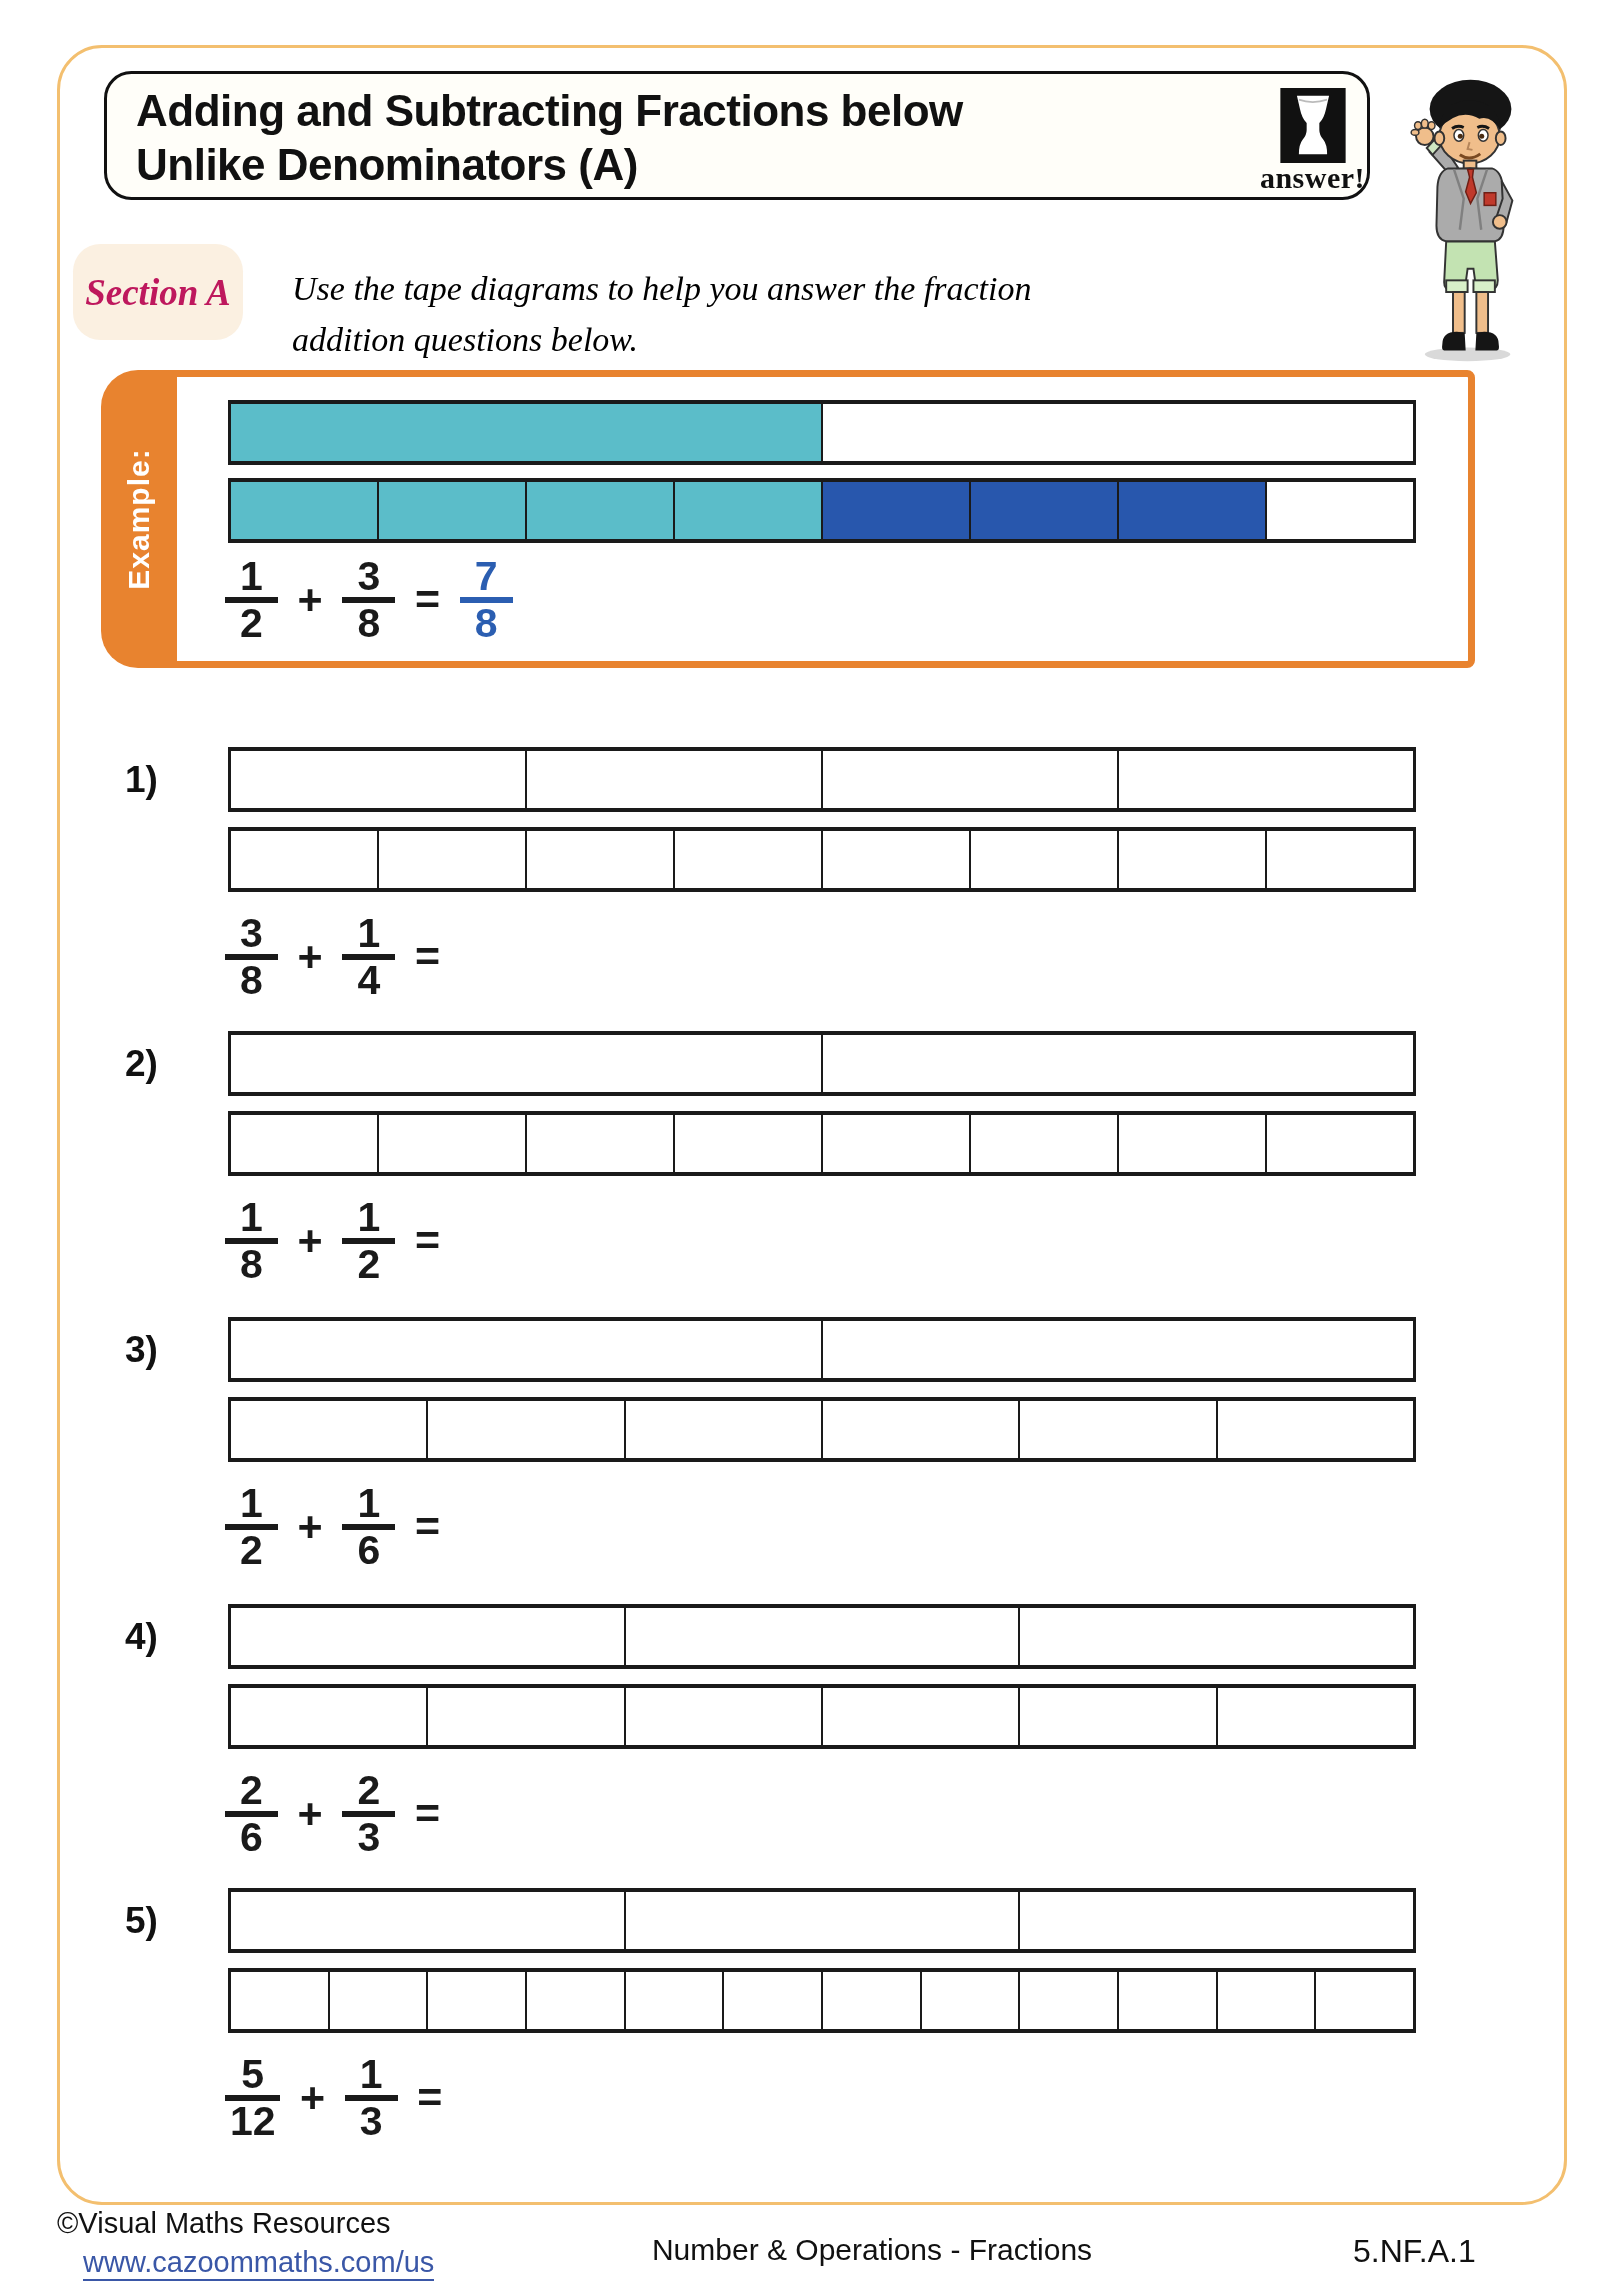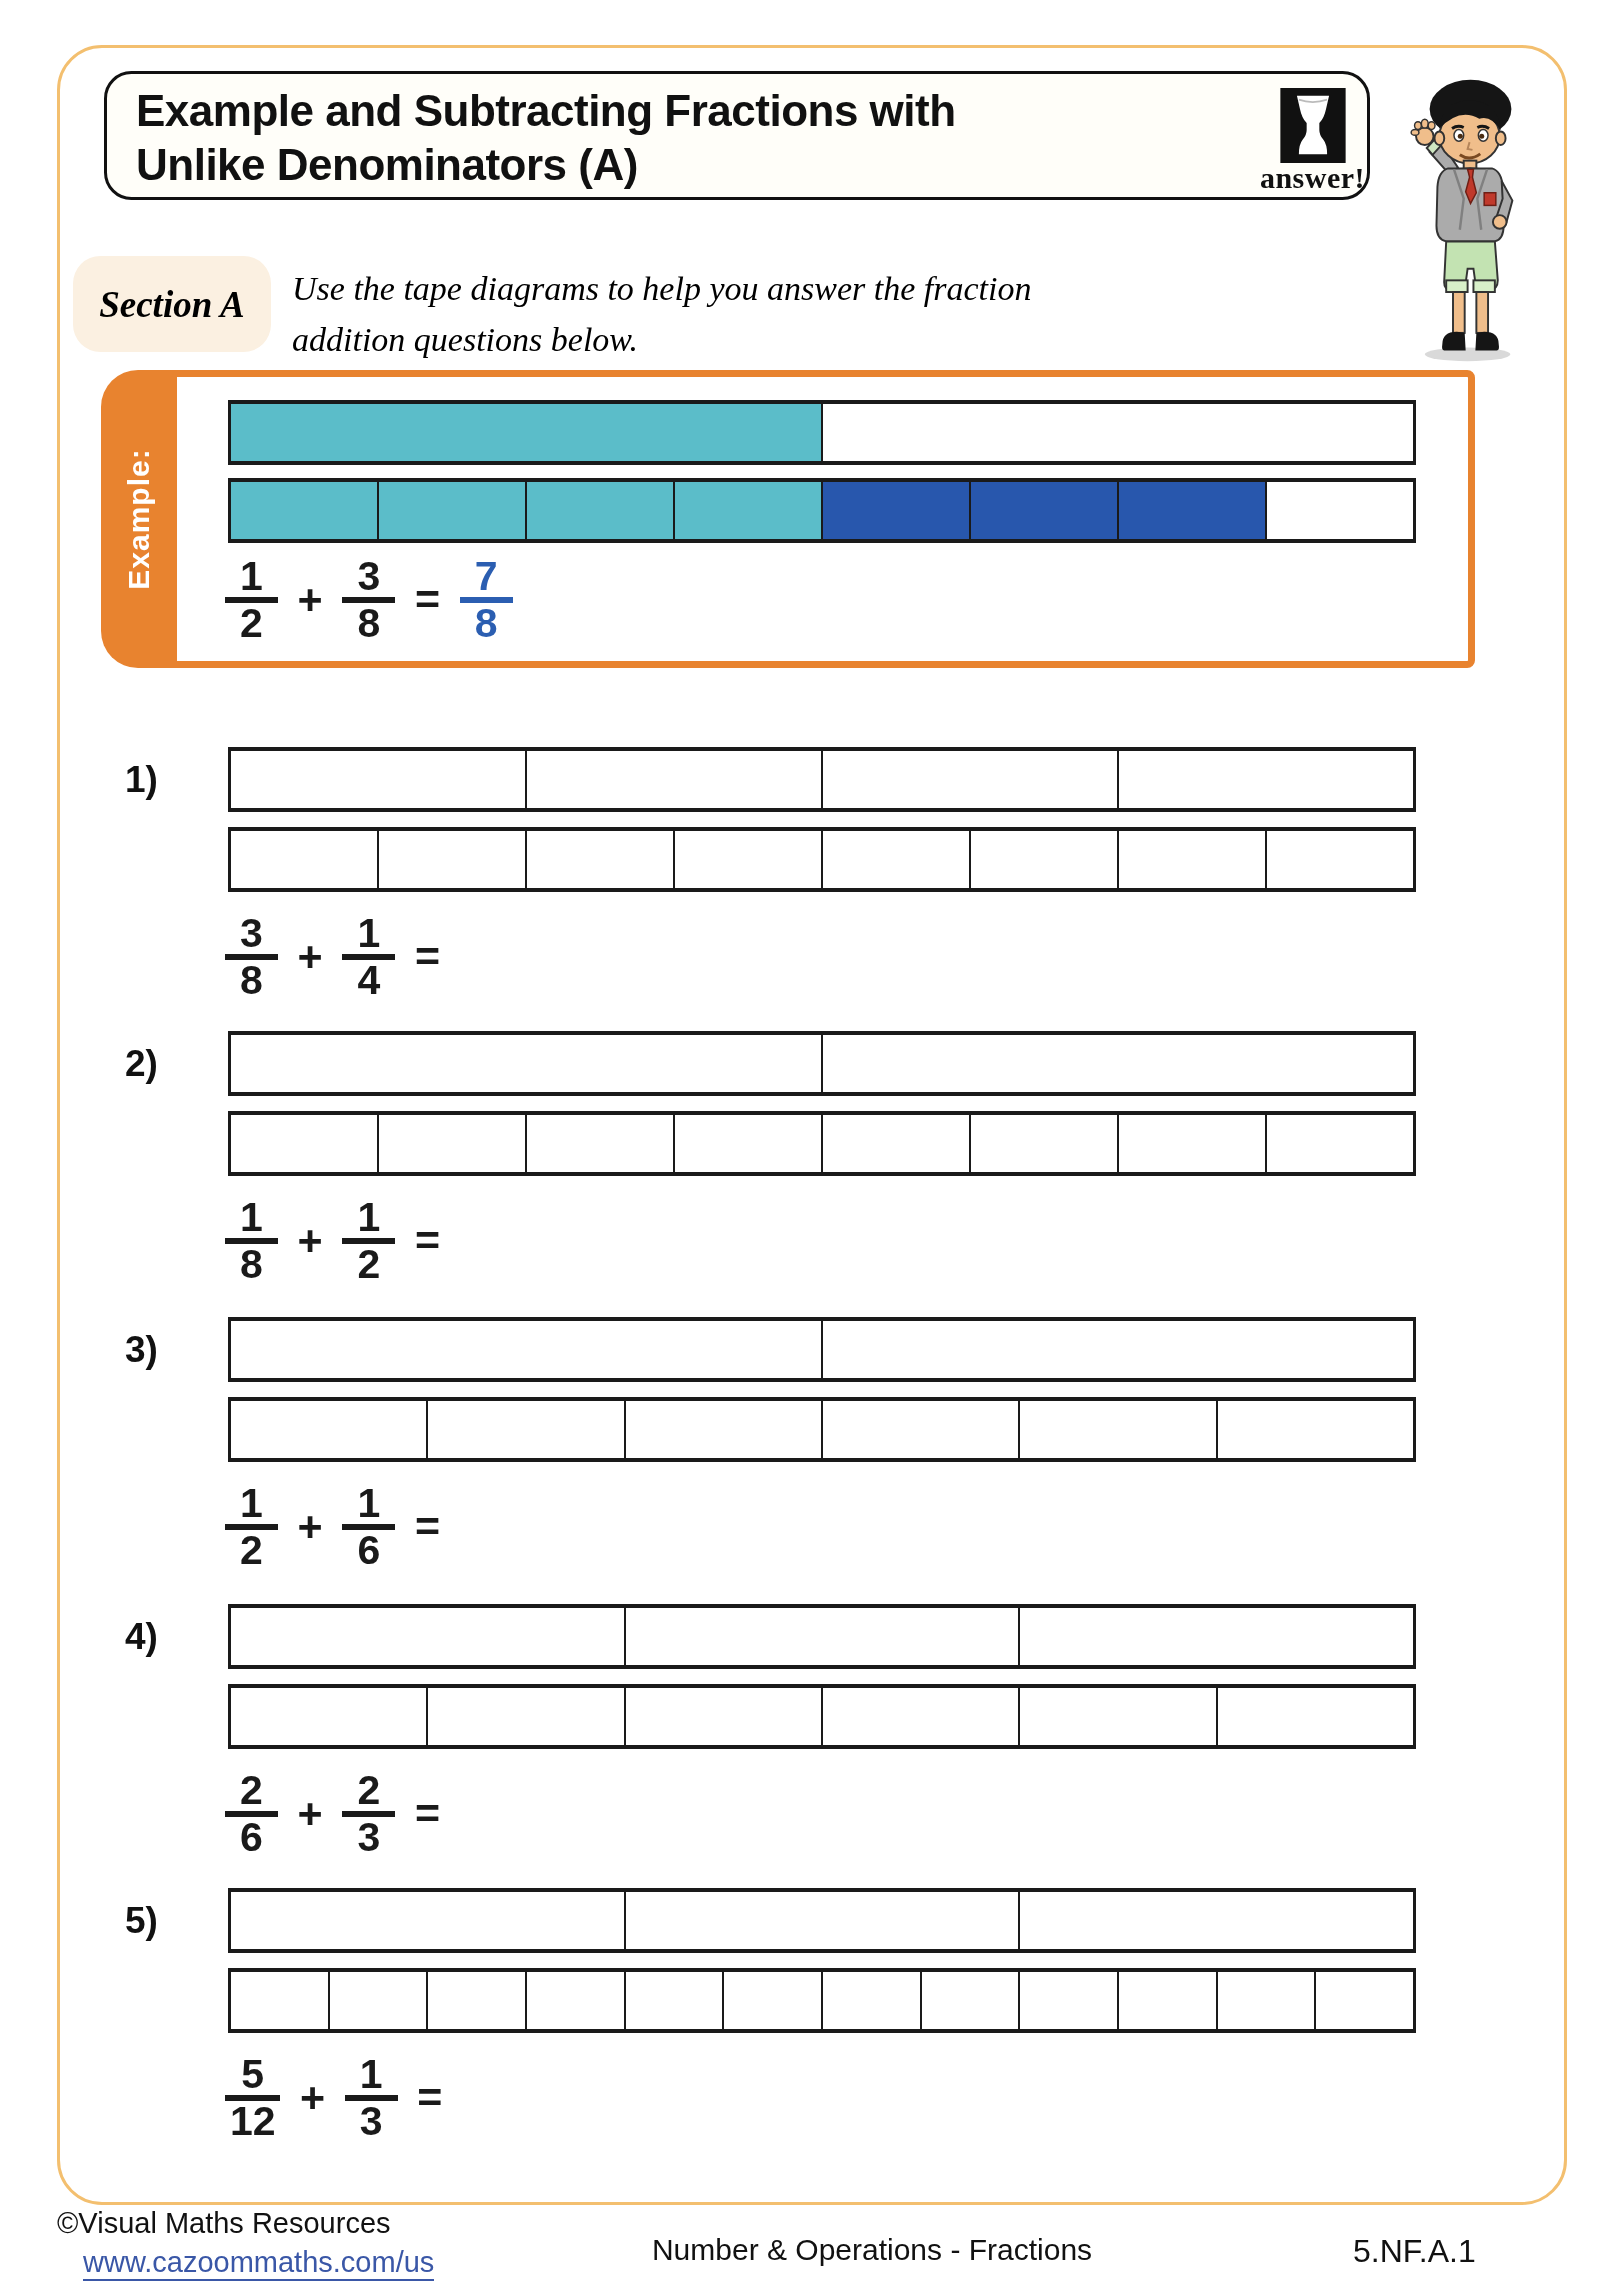--- a/index.html
+++ b/index.html
@@ -31,24 +31,24 @@
     font-size:44px;line-height:54px;font-weight:bold;letter-spacing:-0.5px;color:#111;
   }
   .logo{position:absolute;left:1137px;top:13.7px;width:137px;text-align:center;}
   .logo svg{display:block;margin:0 auto;}
   .logo-word{
     font-family:"Liberation Serif",serif;font-weight:bold;font-size:30px;color:#111;letter-spacing:0.5px;margin-top:-2px;
   }
   .boy{position:absolute;left:1400px;top:74px;width:143px;height:292px;}
   
   .section-label{
-    position:absolute;left:73px;top:256px;width:198px;height:96px;
+    position:absolute;left:73px;top:244px;width:170px;height:96px;
     background:var(--section-bg);border-radius:27.4px;
     display:flex;align-items:center;justify-content:center;
-    font-family:"Liberation Serif",serif;font-style:italic;font-weight:bold;font-size:37px;color:#000000;
+    font-family:"Liberation Serif",serif;font-style:italic;font-weight:bold;font-size:37px;color:#be185d;
   }
   .instructions{
     position:absolute;left:292px;top:263px;width:784px;
     font-family:"Liberation Serif",serif;font-style:italic;font-size:34px;line-height:51px;color:#000000;
   }
   
   .example-box{
     position:absolute;left:147px;top:370px;width:1328px;height:298px;box-sizing:border-box;
     background:#fff;border:7.8px solid var(--accent-orange);border-radius:7.8px;
   }
@@ -95,21 +95,21 @@
 </style>
 </head>
 <body>
 
 <div id="page">
 
   <div class="page-border"></div>
 
   <div class="title-box">
     <div class="title-text">
-      <div>Example and Subtracting Fractions with</div>
+      <div>Adding and Subtracting Fractions below</div>
       <div>Unlike Denominators (A)</div>
     </div>
     <div class="logo">
       <svg width="66" height="75" viewBox="0 0 67 77">
         <rect x="0" y="0" width="67" height="77" fill="#111"></rect>
         <path d="M17 8 H50 L47 21 Q45 31 40 36 L40 43 Q40 48 44 53 Q48 58 48 68 H19 Q19 58 23 53 Q27 48 27 43 L27 36 Q22 31 20 21 Z" fill="#fff"></path>
         <path d="M19 12 Q33 17 48 12" stroke="#bbb" stroke-width="2" fill="none"></path>
       </svg>
       <div class="logo-word">answer!</div>
     </div>

